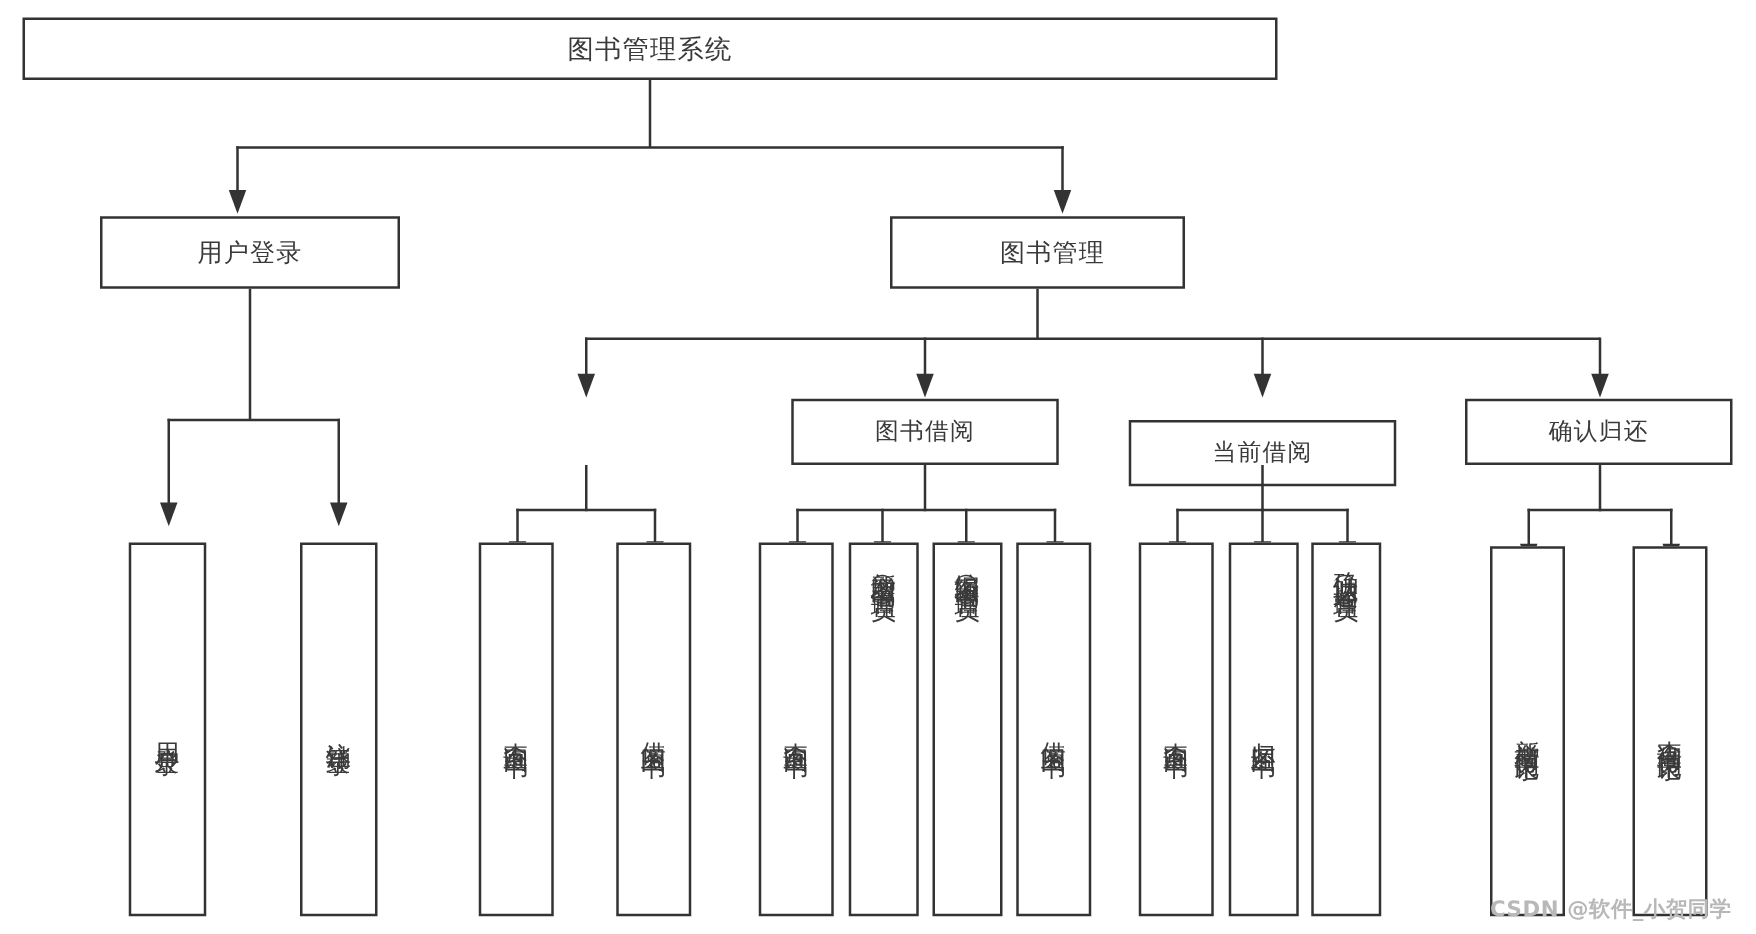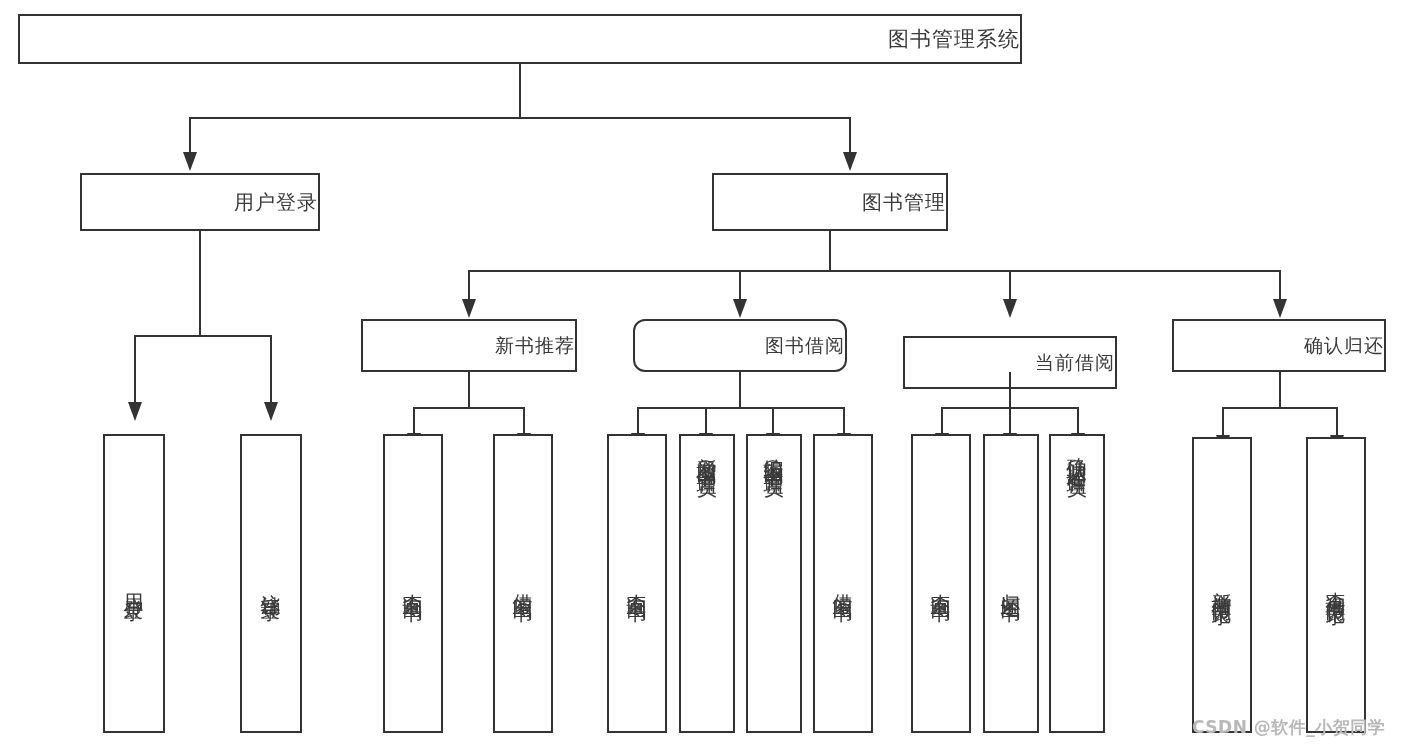--- a/index.html
+++ b/index.html
@@ -20,21 +20,21 @@
     overflow: hidden;
   }
 
   
   .node {
     position: absolute;
     background: #ffffff;
     border: 2px solid #333333;
     display: flex;
     align-items: center;
-    justify-content: flex-end;
+    justify-content: center;
     color: #3a3a3a;
     font-size: 20px;
     line-height: 1.15;
     letter-spacing: 1px;
     white-space: nowrap;
   }
   .node.root      { font-size: 21px; }
   .node.level2    { font-size: 20px; }
   .node.level3    { font-size: 19px; }
 
@@ -138,24 +138,21 @@
 
   <div class="arrow" style="left:739px; top:270px; height:30px;"></div>
   <div class="arrowhead" style="left:733px; top:299px;"></div>
 
   <div class="arrow" style="left:1009px; top:270px; height:30px;"></div>
   <div class="arrowhead" style="left:1003px; top:299px;"></div>
 
   <div class="arrow" style="left:1279px; top:270px; height:30px;"></div>
   <div class="arrowhead" style="left:1273px; top:299px;"></div>
 
-  <div class="node level3" style="left:361px; top:319px; width:216px; height:53px;">
-    <span>新书推荐</span>
-  </div>
-  <div class="node level3" style="left:633px; top:319px; width:214px; height:53px;border-radius:12px;">
+  <div class="node level3" style="left:633px; top:319px; width:214px; height:53px;">
     <span>图书借阅</span>
   </div>
   <div class="node level3" style="left:903px; top:319px; width:214px; height:53px;margin-top:17px;">
     <span>当前借阅</span>
   </div>
   <div class="node level3" style="left:1172px; top:319px; width:214px; height:53px;">
     <span>确认归还</span>
   </div>
 
   <div class="vline" style="left:468px; top:372px; height:37px;"></div>

